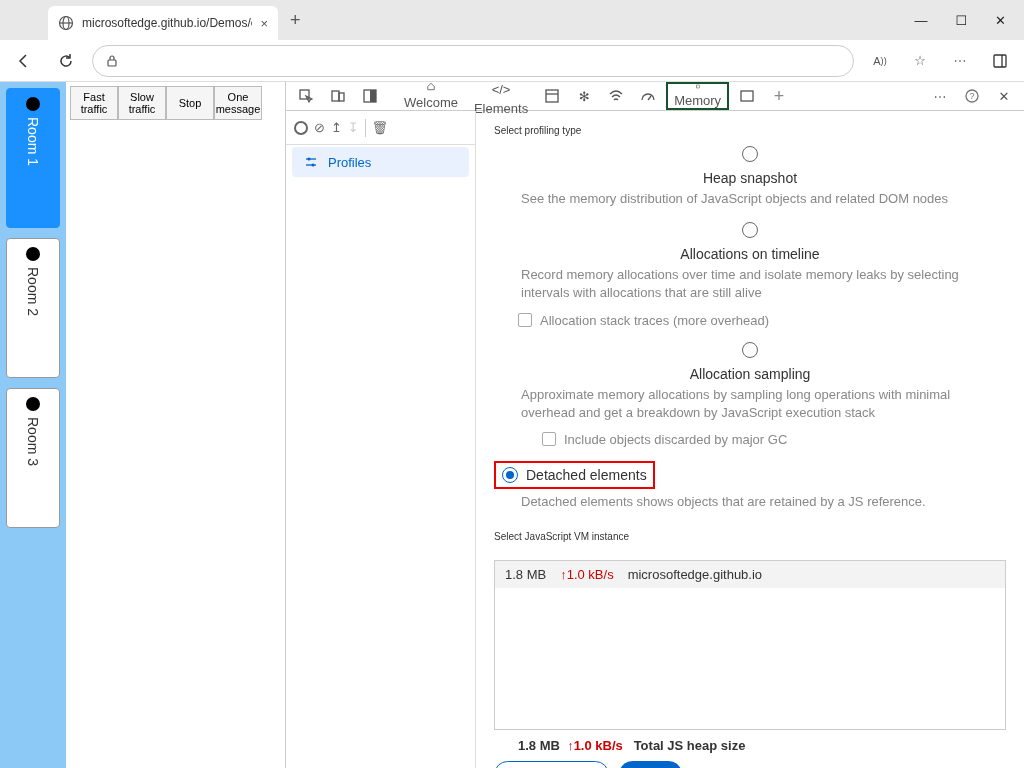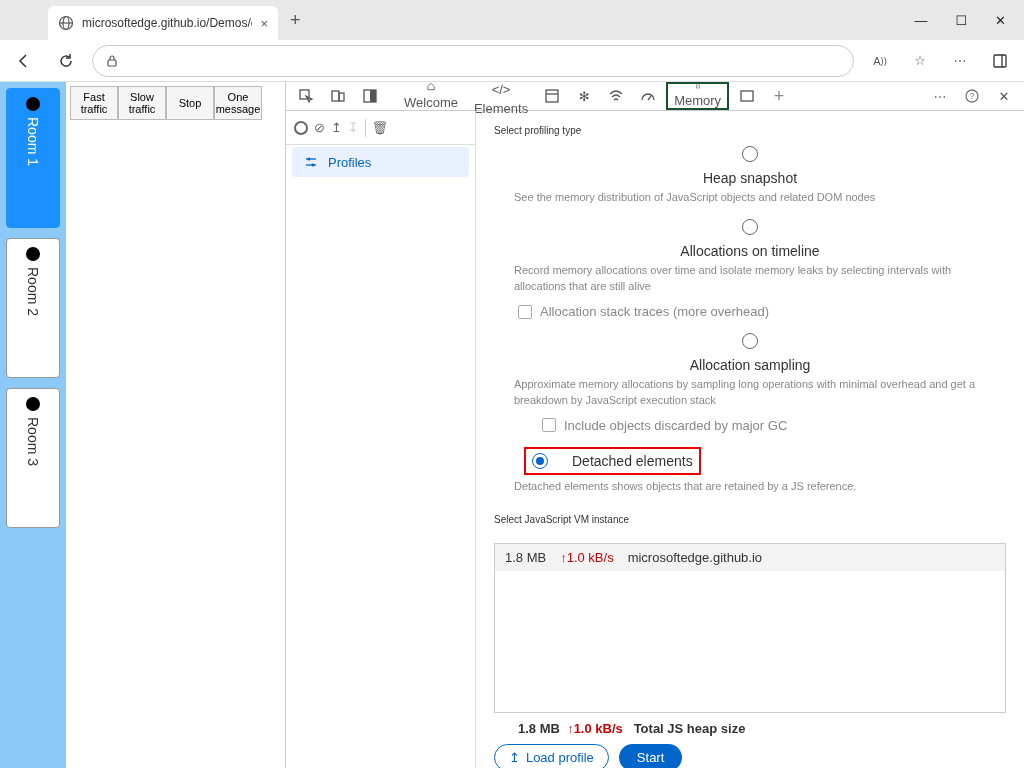--- a/index.html
+++ b/index.html
@@ -52,24 +52,24 @@
 .profiles { background: #e8f1fd; height: 30px; display: flex; align-items: center; gap: 10px; padding: 0 12px; color: #0066cc; border-radius: 4px; margin: 2px 6px; }
 
 .rightpanel { flex: 1; display: flex; flex-direction: column; padding: 14px 18px 0 18px; overflow: hidden; }
 .sect-title { font-size: 10px; color: #333; margin-bottom: 10px; }
 .opt { margin-bottom: 14px; }
 .opt-row { display: flex; align-items: center; gap: 8px; flex-direction: column; }
 .radio { width: 16px; height: 16px; border: 1.5px solid #666; border-radius: 50%; display: flex; align-items: center; justify-content: center; flex-shrink: 0; }
 .radio.sel { border-color: #0066cc; }
 .radio.sel::after { content: ""; width: 8px; height: 8px; background: #0066cc; border-radius: 50%; }
 .opt-label { font-size: 14px; color: #333; }
-.opt-desc { font-size: 11px; color: #888; margin-left: 20px; margin-top: 4px; line-height: 1.4; }
+.opt-desc { font-size: 13px; color: #888; margin-left: 27px; margin-top: 4px; line-height: 1.4; }
 .chk-row { display: flex; align-items: center; gap: 8px; margin-left: 24px; margin-top: 10px; color: #888; font-size: 13px; }
 .chk { width: 14px; height: 14px; border: 1px solid #aaa; border-radius: 2px; flex-shrink: 0; }
-.highlight-box { border: 2px solid #e00; display: inline-flex; padding: 4px 6px; gap: 24px; margin-left: 30px; }
+.highlight-box { border: 2px solid #e00; display: inline-flex; padding: 4px 6px; gap: 8px; }
 
 .vm-box { border: 1px solid #ccc; height: 170px; margin-top: 8px; font-size: 13px; }
 .vm-row { padding: 6px 10px; background: #f3f3f3; display: flex; gap: 14px; }
 .vm-row .rate { color: #c00; }
 
 .footer { padding: 8px 0; }
 .foot-stats { font-size: 13px; margin-bottom: 8px; padding-left: 24px; }
 .foot-stats b { font-weight: 600; }
 .foot-stats .rate { color: #c00; font-weight: 600; }
 .foot-btns { display: flex; gap: 10px; }

